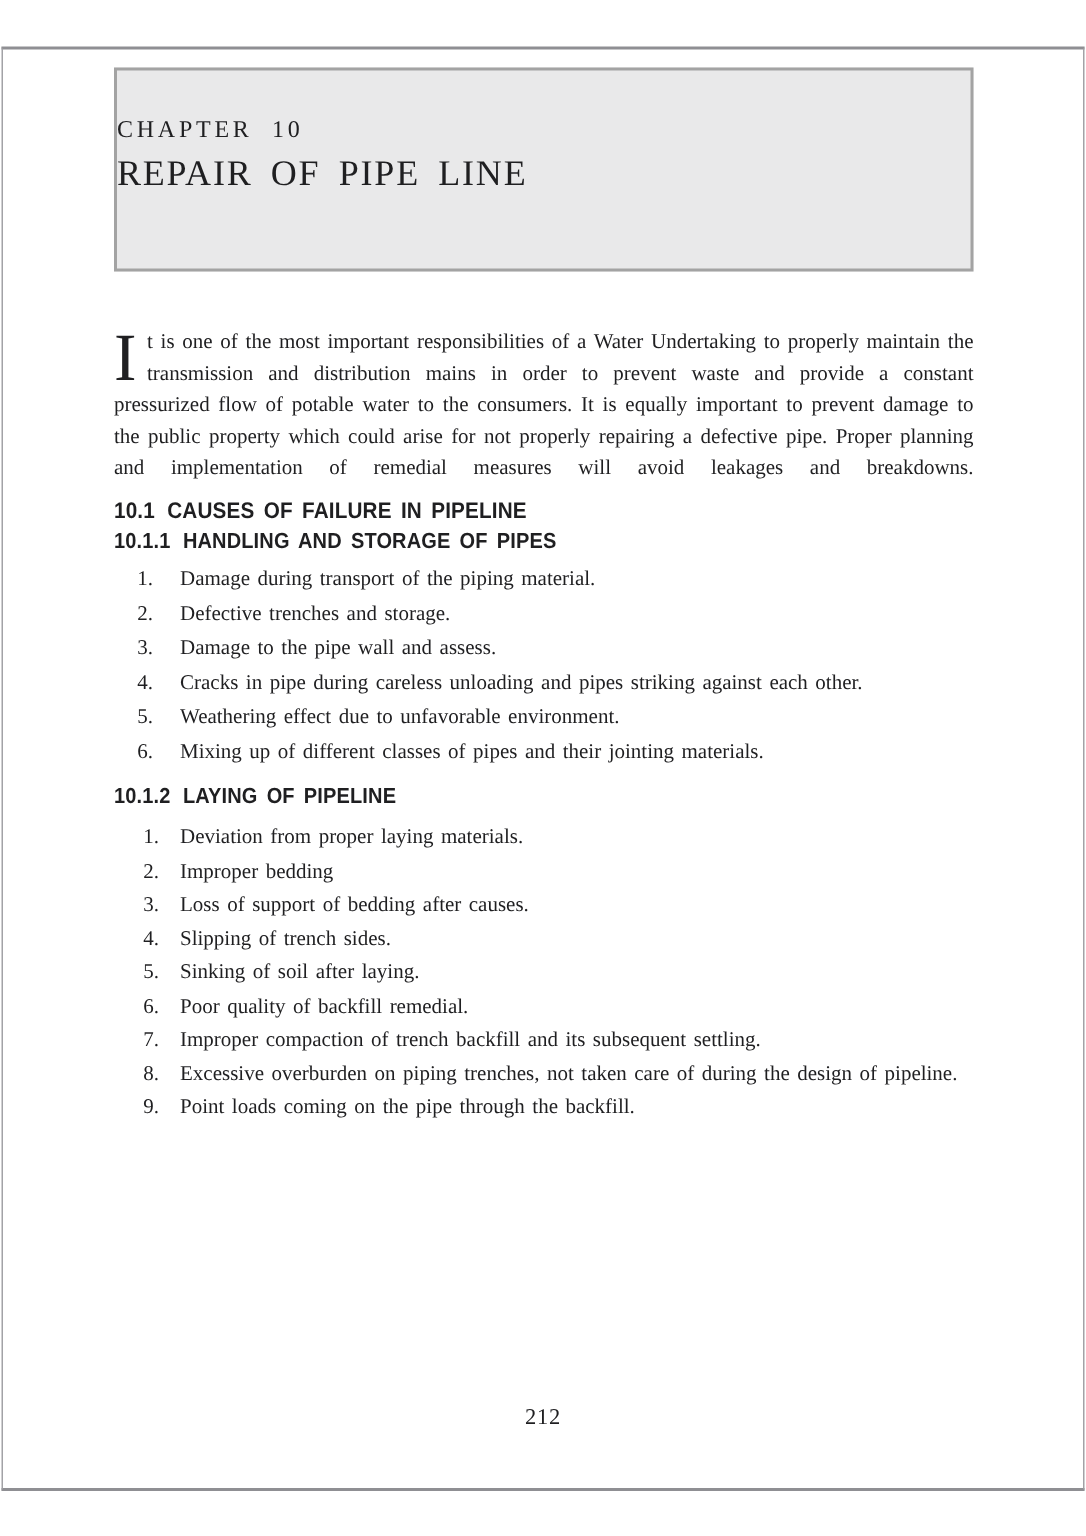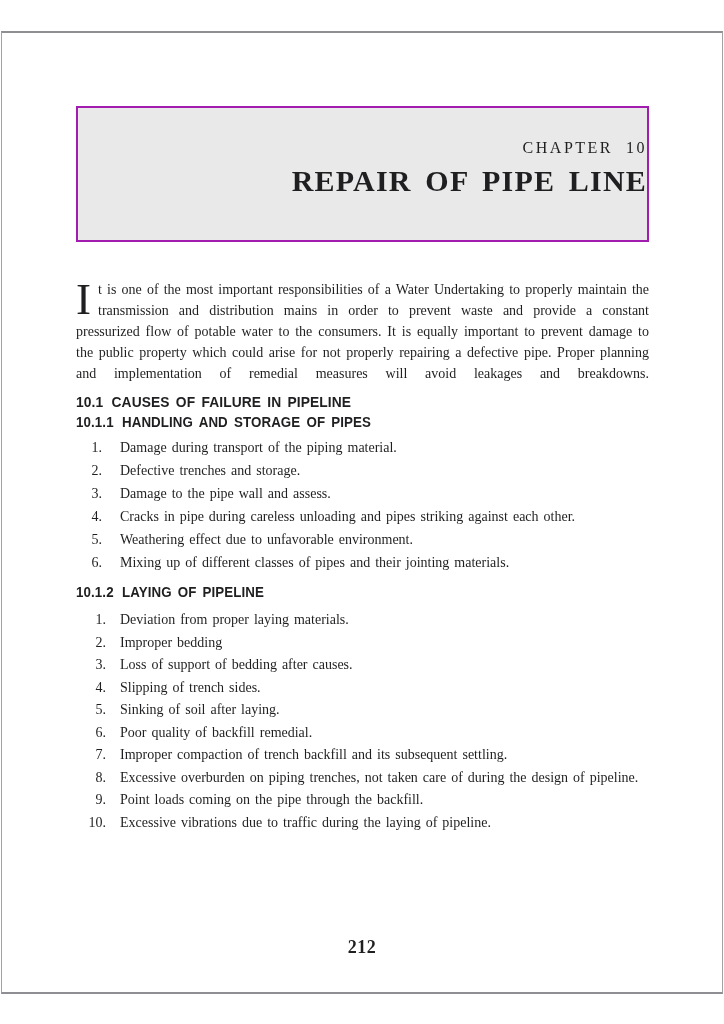--- a/index.html
+++ b/index.html
@@ -23,37 +23,37 @@
     border-right: 1.5px solid #a2a2a6;
     pointer-events: none;
   }
   .content {
     position: absolute;
     left: 76px;
     width: 573px;
     top: 0;
   }
   .chapter-box {
-    margin-top: 106px;
+    margin-top: 45px;
     height: 136px;
     box-sizing: border-box;
     background: #e9e9ea;
-    border: 2px solid #a21caf;
-    text-align: right;
+    border: 2px solid #a3a3a3;
+    text-align: left;
   }
   .kicker {
     margin-top: 31px;
     font-size: 16px;
     letter-spacing: 2.5px;
     white-space: pre;
   }
   .chapter-title {
     margin-top: 7px;
-    font-size: 30px;
-    font-weight: bold;
+    font-size: 24px;
+    font-weight: normal;
     letter-spacing: 1.2px;
     word-spacing: 5px;
   }
   .intro {
     margin: 37px 0 0 0;
     font-size: 14px;
     line-height: 21px;
     text-align: justify;
     text-align-last: justify;
     word-spacing: 1.5px;
@@ -105,23 +105,22 @@
     flex: 1;
     text-align: justify;
     word-spacing: 1.5px;
   }
   .page-number {
     position: absolute;
     top: 937px;
     left: 0;
     width: 724px;
     text-align: center;
-    font-size: 18px;
+    font-size: 15px;
     letter-spacing: 0.5px;
-    font-weight: bold;
   }
 </style>
 </head>
 <body>
 
 <div class="page">
   <div class="scan-frame"></div>
 
   <div class="content">
 
@@ -196,22 +195,18 @@
           <span class="txt">Improper compaction of trench backfill and its subsequent settling.</span>
         </div>
       <div class="li">
           <span class="num">8.</span>
           <span class="txt">Excessive overburden on piping trenches, not taken care of during the design of pipeline.</span>
         </div>
       <div class="li">
           <span class="num">9.</span>
           <span class="txt">Point loads coming on the pipe through the backfill.</span>
         </div>
-      <div class="li">
-          <span class="num">10.</span>
-          <span class="txt">Excessive vibrations due to traffic during the laying of pipeline.</span>
-        </div>
     </div>
 
   </div>
 
   <div class="page-number">212</div>
 </div>
 
 </body></html>

